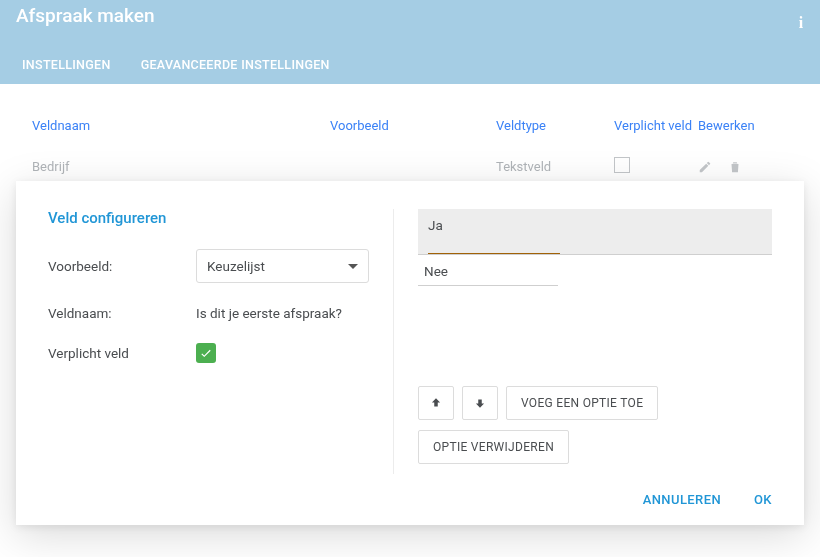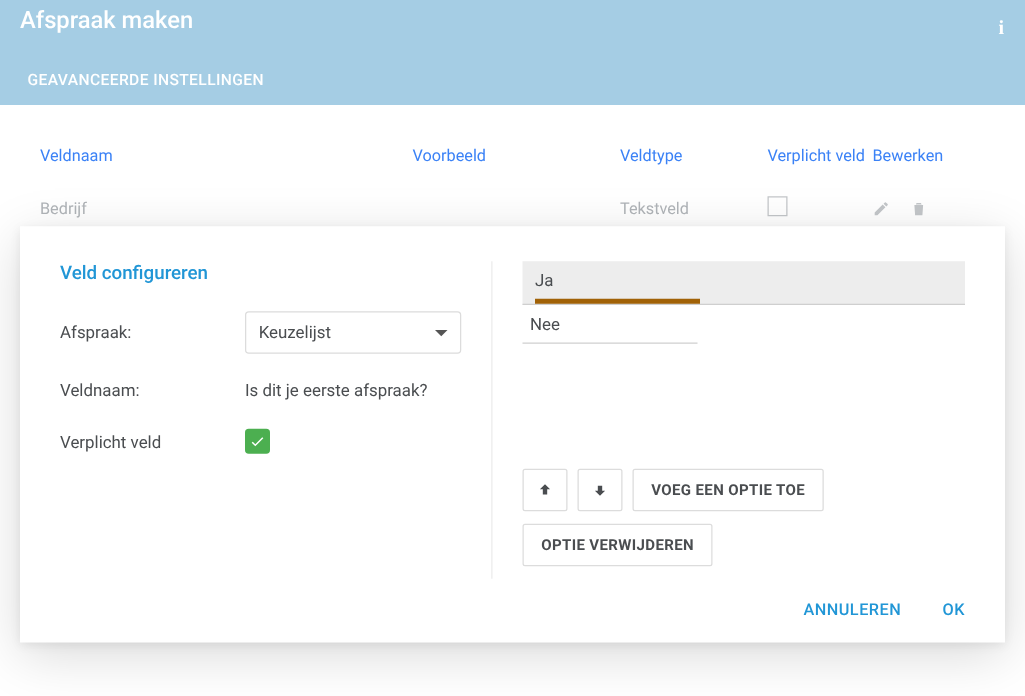--- a/index.html
+++ b/index.html
@@ -184,37 +184,37 @@
       width: 140px;
       cursor: pointer;
     }
     .option-item.selected {
       background: #ededed;
       width: 100%;
       padding-left: 10px;
     }
     .option-item.selected .opt-text{
        display:inline-block;
-       border-bottom:4px solid #a16207;
+       border-bottom:1px solid #a16207;
        width:132px;
-       padding-bottom:6px;
+       padding-bottom:20px;
        margin-bottom:-6px;
     }
     .option-buttons {
       display: flex;
       gap: 8px;
       margin-bottom: 10px;
     }
     .btn {
       border: 1px solid #dcdcdc;
       background: #fff;
       height: 34px;
       padding: 0 14px;
       font-size: 12px;
-      font-weight: 700;
+      font-weight: 400;
       color: #4a4d50;
       display: inline-flex;
       align-items: center;
       justify-content: center;
       cursor: pointer;
       border-radius: 2px;
       letter-spacing: 0.3px;
     }
     .btn.icon-only {
       width: 36px;
@@ -239,20 +239,21 @@
       letter-spacing: 0.4px;
     }
   </style>
 </head>
 <body>
 
 <div class="header">
   <div class="header-title">Afspraak maken</div>
   <div class="header-info">i</div>
   <div class="tabs">
+    <div class="tab">INSTELLINGEN</div>
     <div class="tab">GEAVANCEERDE INSTELLINGEN</div>
   </div>
 </div>
 
 <div class="content">
   <div class="table-header">
     <div class="th-veldnaam">Veldnaam</div>
     <div class="th-voorbeeld">Voorbeeld</div>
     <div class="th-veldtype">Veldtype</div>
     <div class="th-verplicht">Verplicht veld</div>
@@ -273,21 +274,21 @@
     </div>
   </div>
 </div>
 
 <div class="modal">
   <div class="modal-body">
     <div class="modal-left">
       <div class="panel-title">Veld configureren</div>
 
       <div class="form-row">
-        <div class="form-label">Afspraak:</div>
+        <div class="form-label">Voorbeeld:</div>
         <div class="form-select">
           <span>Keuzelijst</span>
           <span class="caret-down"></span>
         </div>
       </div>
 
       <div class="form-row">
         <div class="form-label">Veldnaam:</div>
         <div class="form-text">Is dit je eerste afspraak?</div>
       </div>

